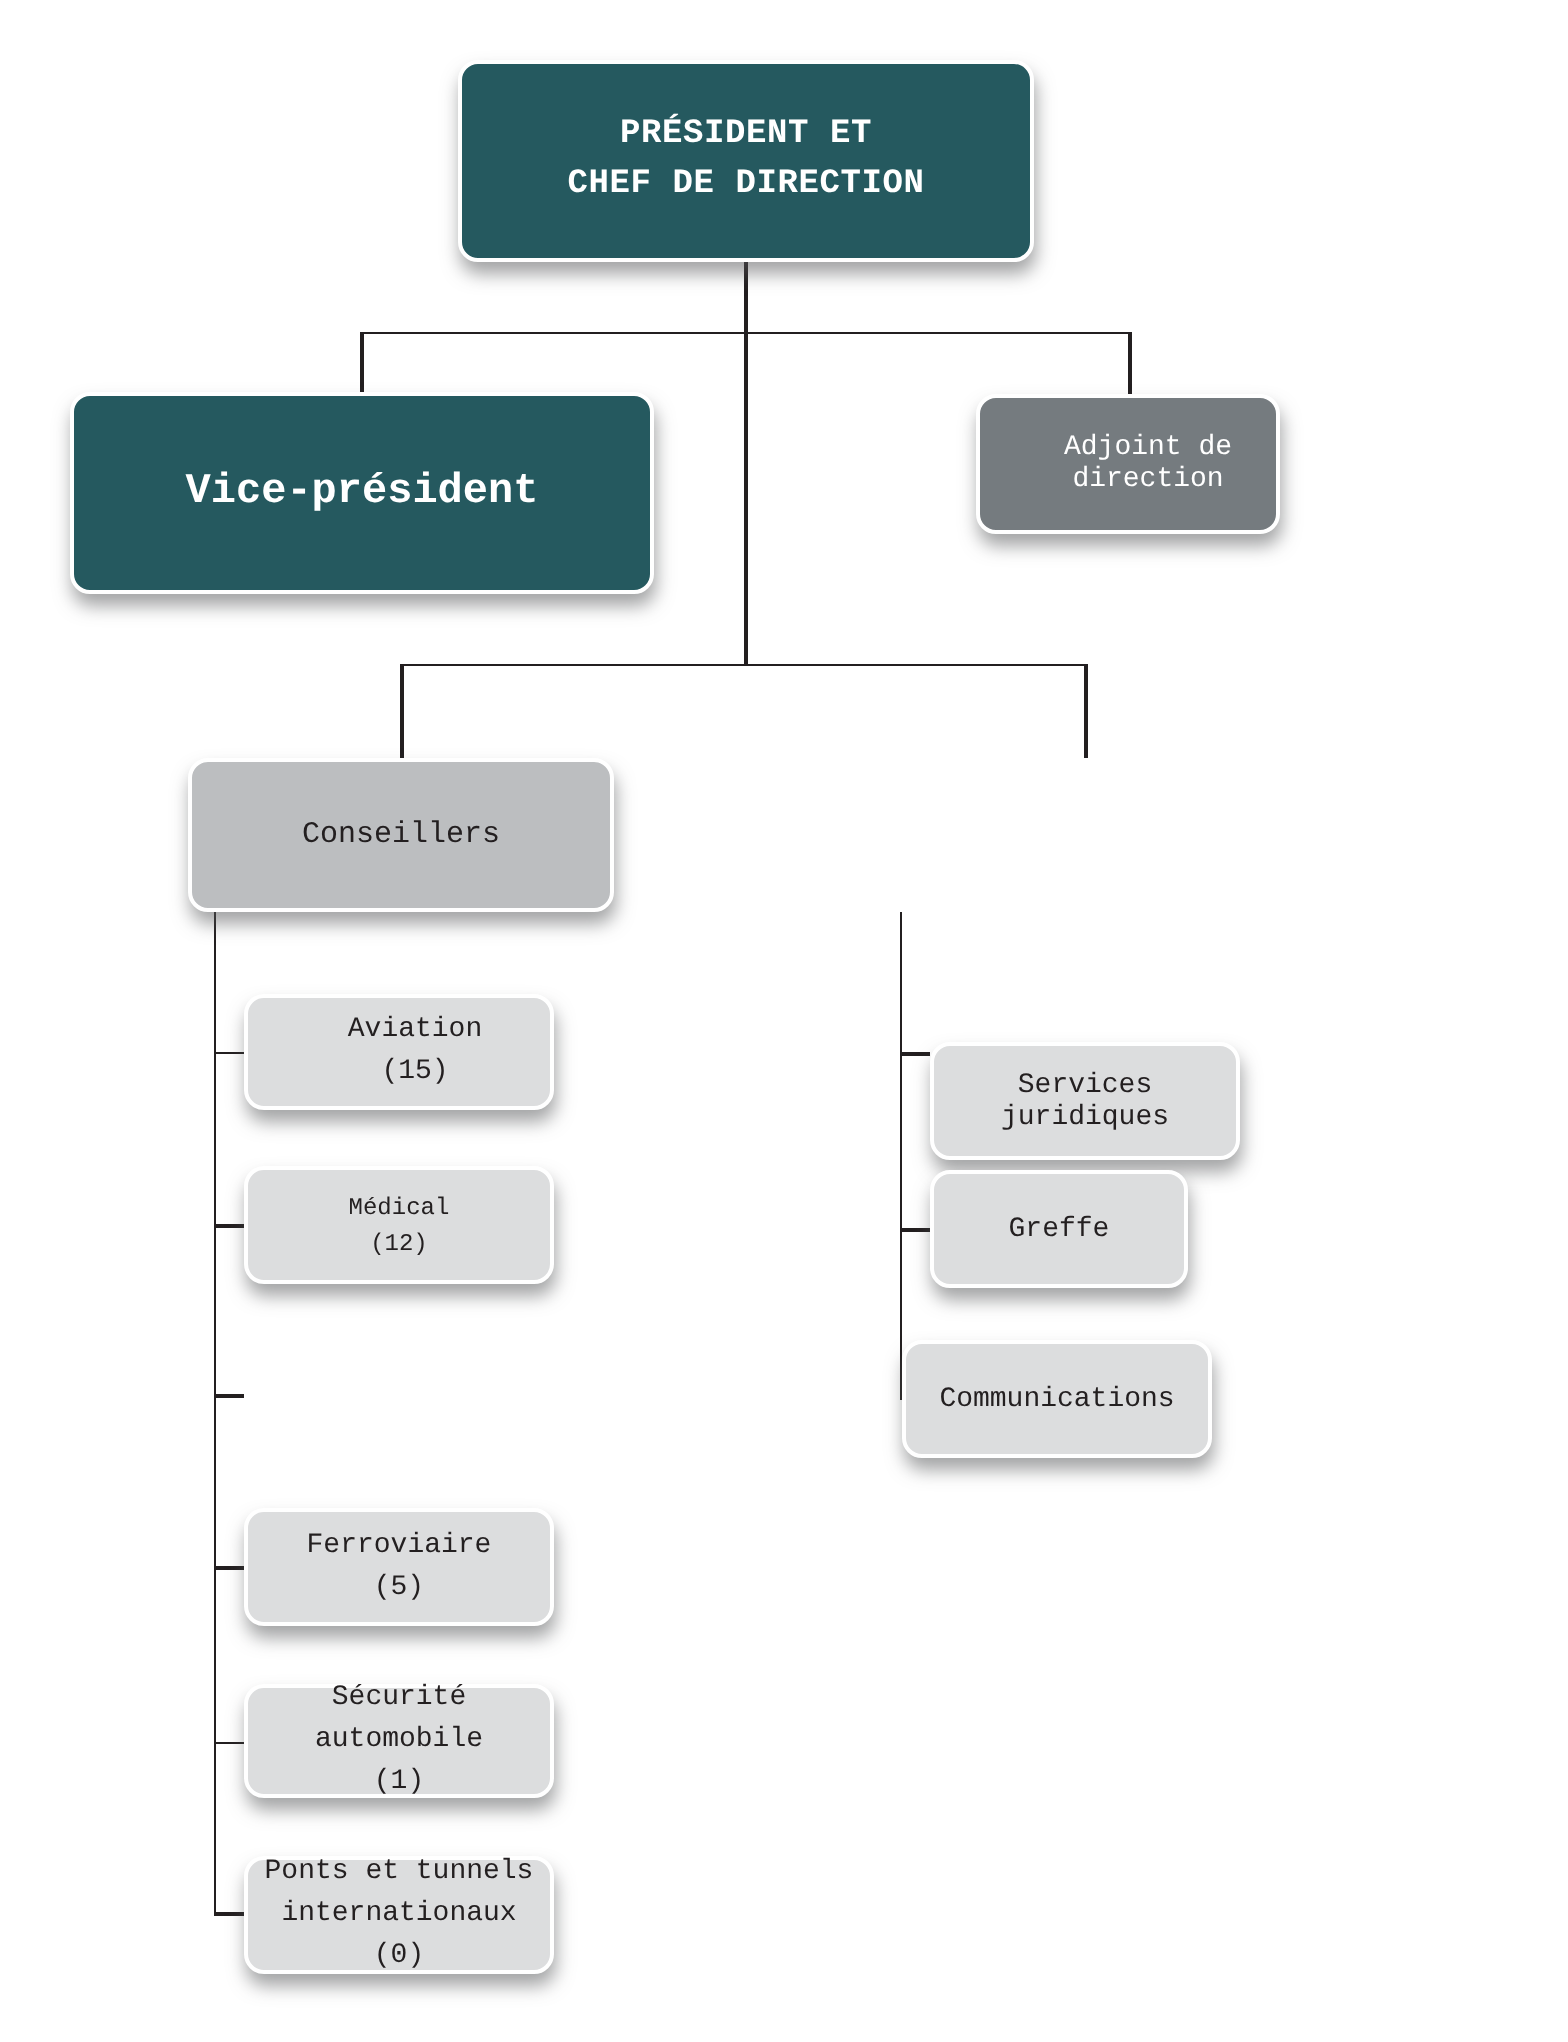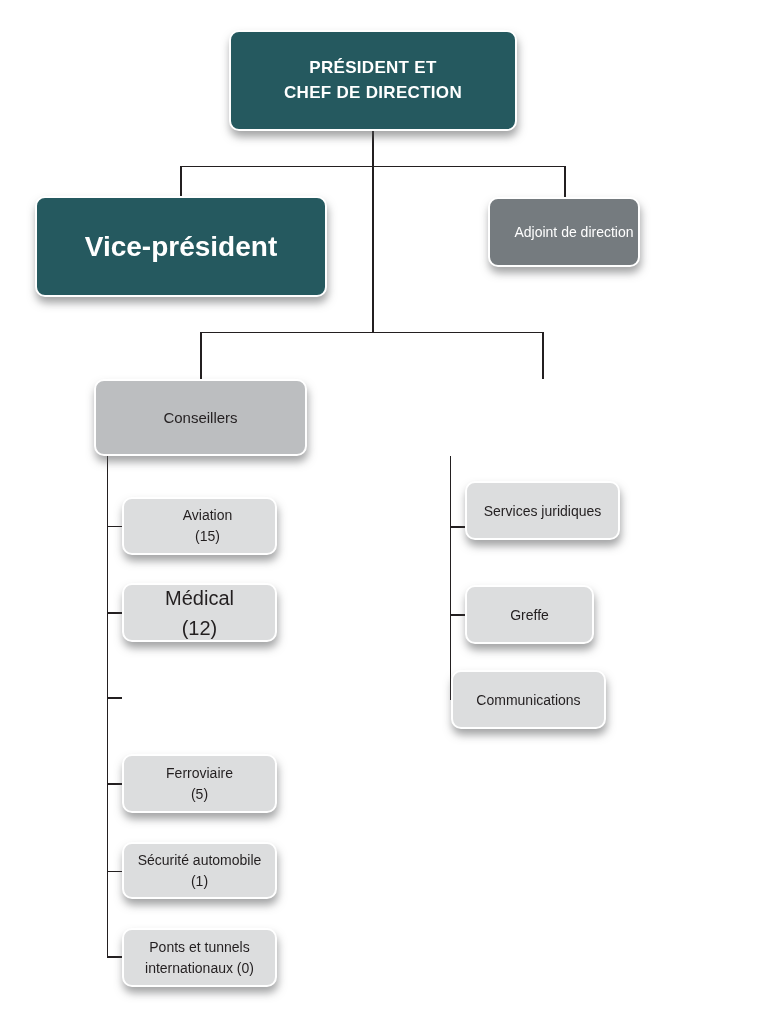--- a/index.html
+++ b/index.html
@@ -1,15 +1,15 @@
 <!DOCTYPE html>
 <html style="--teal: #25595F; --executive_gray: #757B7F; --group_gray: #BCBEC0; --item_gray: #DCDDDE; --text_dark: #231F20; --line: #231F20;"><head>
 <meta charset="utf-8">
 <style>
-  * { margin: 0; padding: 0; box-sizing: border-box; }
+  * { margin: 0; padding: 0; box-sizing: border-box; font-family: Liberation Mono, monospace; }
   html, body { background: #ffffff; }
   body {
     font-family: "Liberation Sans", sans-serif;
     color: var(--text_dark, #231F20);
   }
   .canvas {
     position: relative;
     width: 784px;
     height: 1021px;
     background: #ffffff;
@@ -72,55 +72,55 @@
   <div class="line" style="left:449.5px; top:456px; width:1.5px; height:244px;"></div>
   <div class="line" style="left:450px; top:526px; width:15px; height:1.5px;"></div>
   <div class="line" style="left:450px; top:614px; width:15px; height:1.5px;"></div>
   <div class="line" style="left:450px; top:698.5px; width:15px; height:1.5px;"></div>
 
   <div class="node teal" style="left:229px; top:30px; width:288px; height:101px; font-size:17px; letter-spacing:0.3px; line-height:1.45;">
     <span class="node-label">PRÉSIDENT ET
 CHEF DE DIRECTION</span>
   </div>
 
-  <div class="node teal" style="left:35px; top:196px; width:292px; height:101px; font-size:28px;">
+  <div class="node teal" style="left:35px; top:196px; width:292px; height:101px; font-size:21px;">
     <span class="node-label">Vice-président</span>
   </div>
 
   <div class="node midgray" style="left:488px; top:197px; width:152px; height:70px; font-size:14px;padding-left:20px;">
     <span class="node-label">Adjoint de direction</span>
   </div>
 
   <div class="node gray" style="left:94px; top:379px; width:213px; height:77px; font-size:15px;">
     <span class="node-label">Conseillers</span>
   </div>
 
 
   <div class="node lightgray" style="left:122px; top:497px; width:155px; height:58px; font-size:14px; line-height:1.5;padding-left:16px;">
     <span class="node-label">Aviation
 (15)</span>
   </div>
-  <div class="node lightgray" style="left:122px; top:583px; width:155px; height:59px; font-size:20px; line-height:1.5;">
+  <div class="node lightgray" style="left:122px; top:583px; width:155px; height:59px; font-size:12px; line-height:1.5;">
     <span class="node-label">Médical
 (12)</span>
   </div>
   <div class="node lightgray" style="left:122px; top:754px; width:155px; height:59px; font-size:14px; line-height:1.5;">
     <span class="node-label">Ferroviaire
 (5)</span>
   </div>
   <div class="node lightgray" style="left:122px; top:842px; width:155px; height:57px; font-size:14px; line-height:1.5;">
     <span class="node-label">Sécurité automobile
 (1)</span>
   </div>
   <div class="node lightgray" style="left:122px; top:928px; width:155px; height:59px; font-size:14px; line-height:1.5;">
     <span class="node-label">Ponts et tunnels
 internationaux (0)</span>
   </div>
 
-  <div class="node lightgray" style="left:465px; top:481px; width:155px; height:59px; font-size:14px;">
+  <div class="node lightgray" style="left:465px; top:521px; width:155px; height:59px; font-size:14px;">
     <span class="node-label">Services juridiques</span>
   </div>
   <div class="node lightgray" style="left:465px; top:585px; width:129px; height:59px; font-size:14px;">
     <span class="node-label">Greffe</span>
   </div>
   <div class="node lightgray" style="left:451px; top:670px; width:155px; height:59px; font-size:14px;">
     <span class="node-label">Communications</span>
   </div>
 
 </div>

